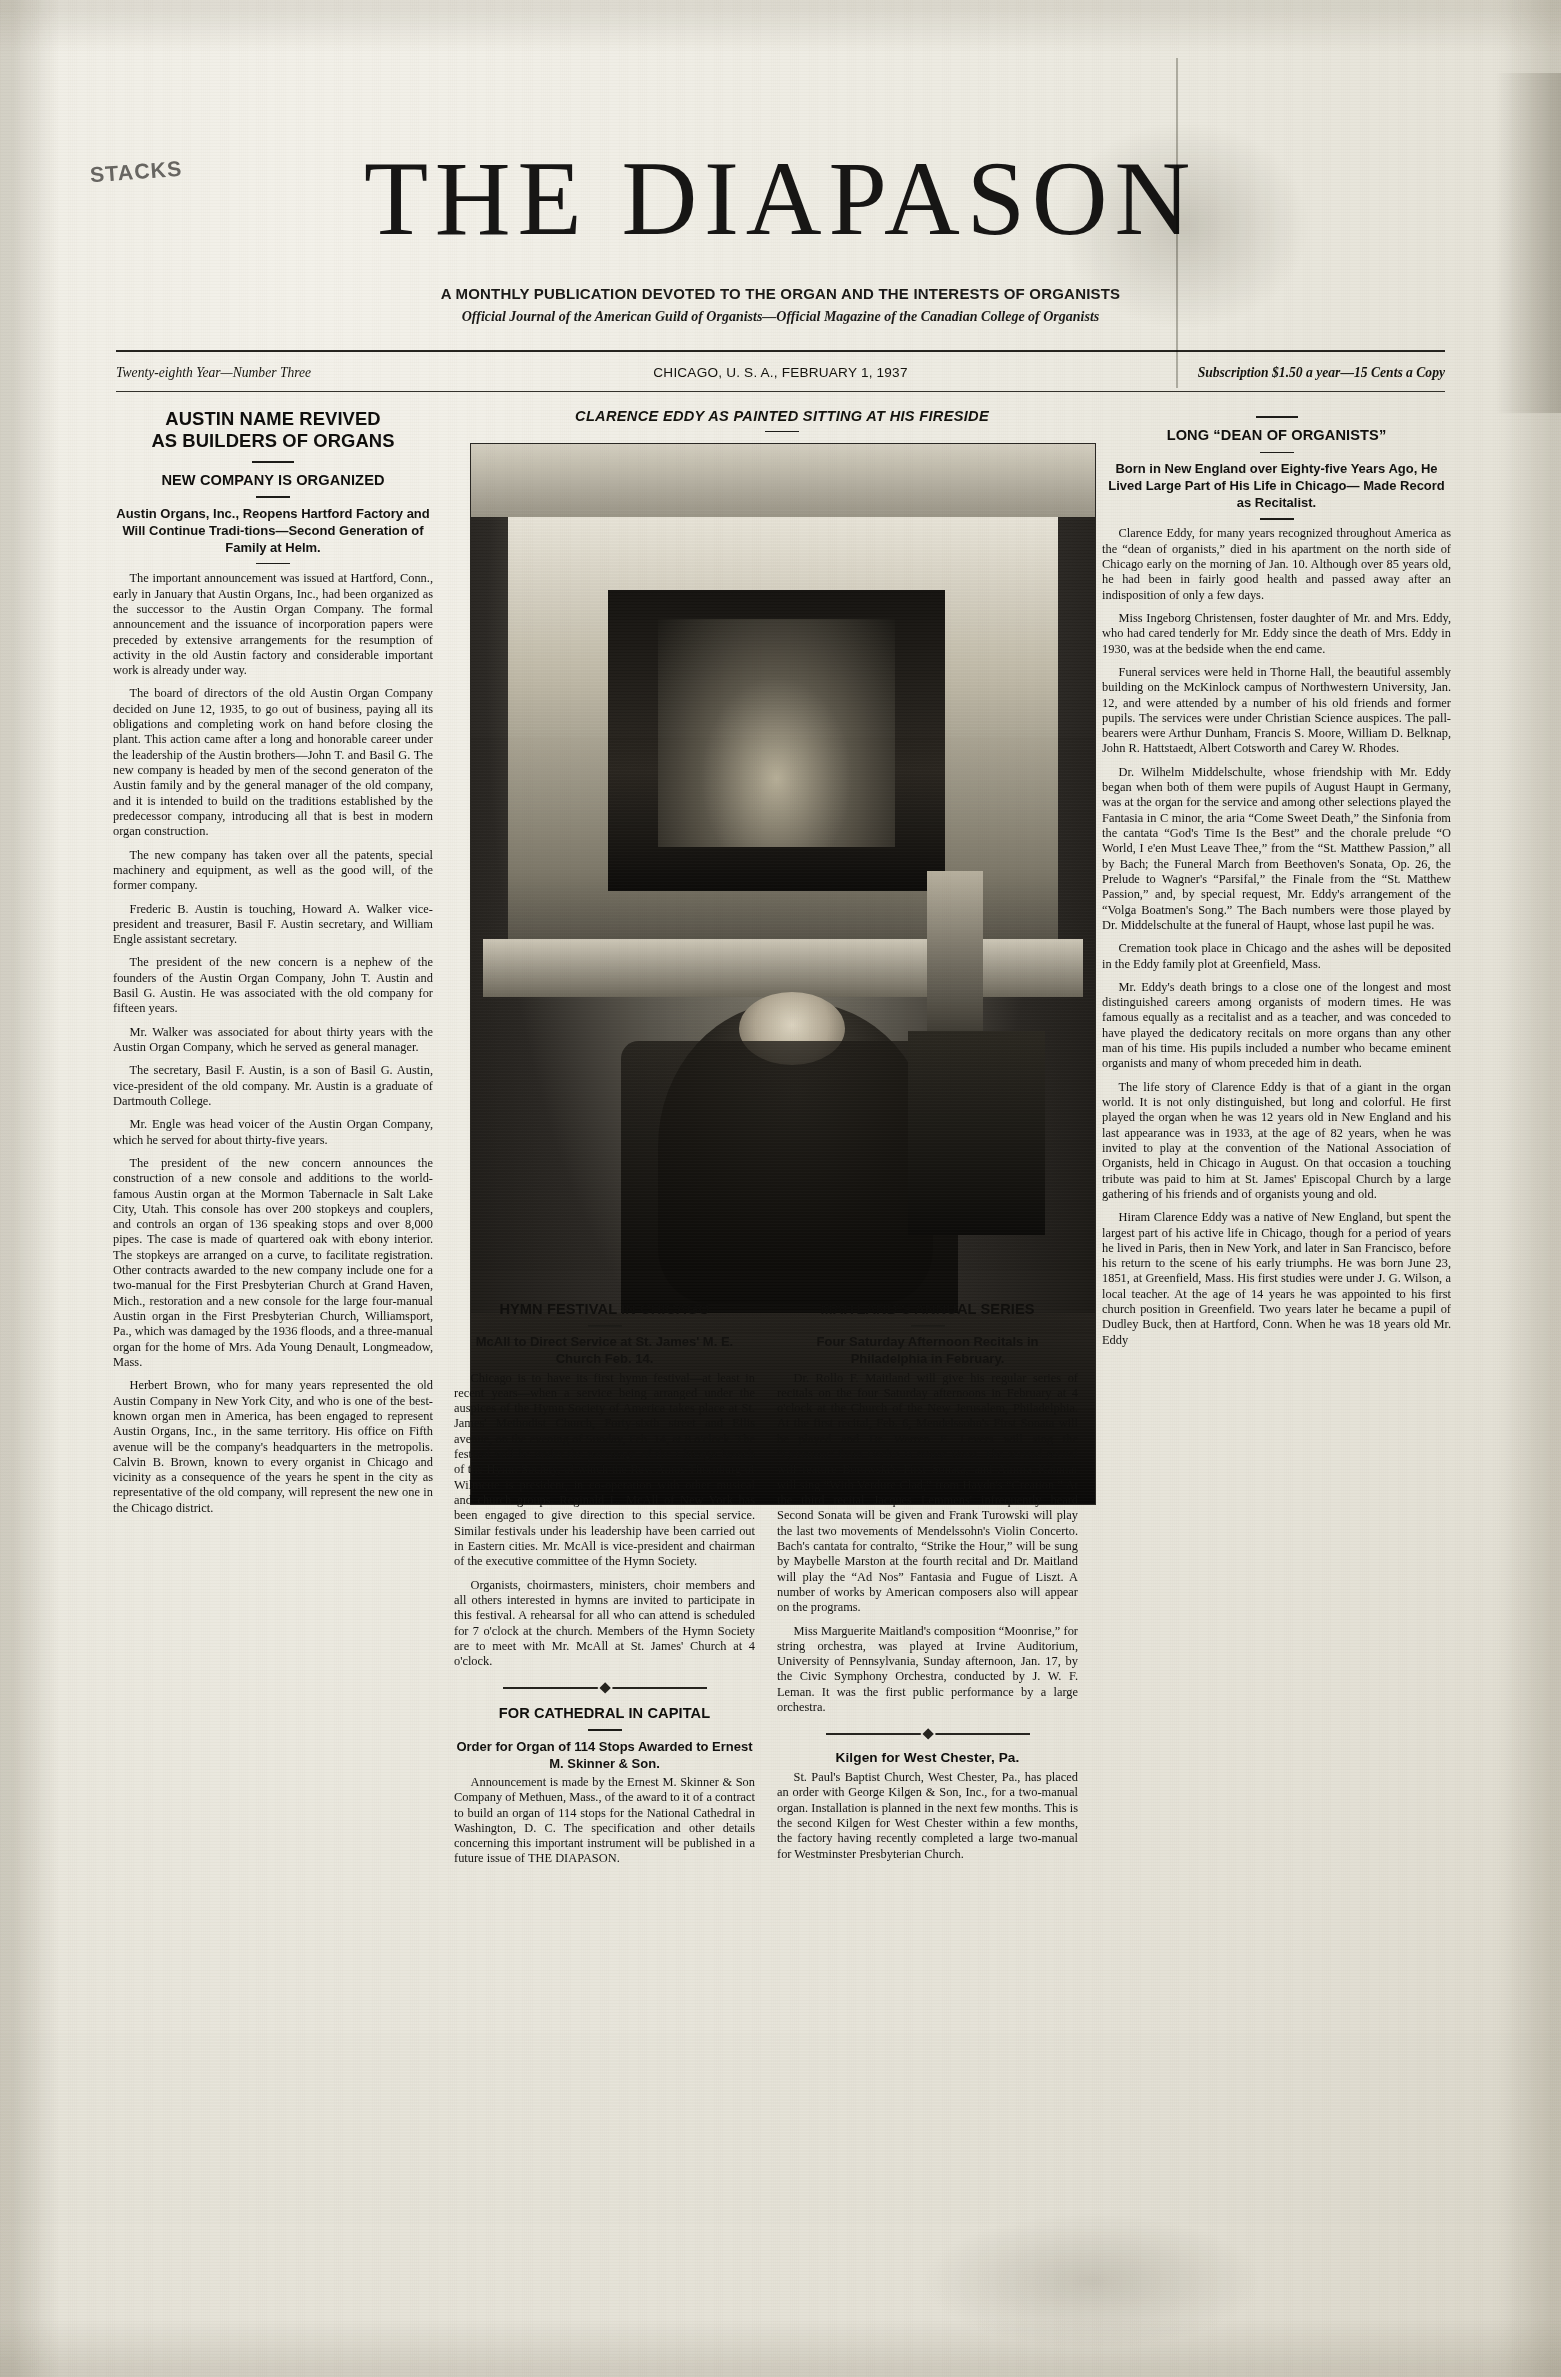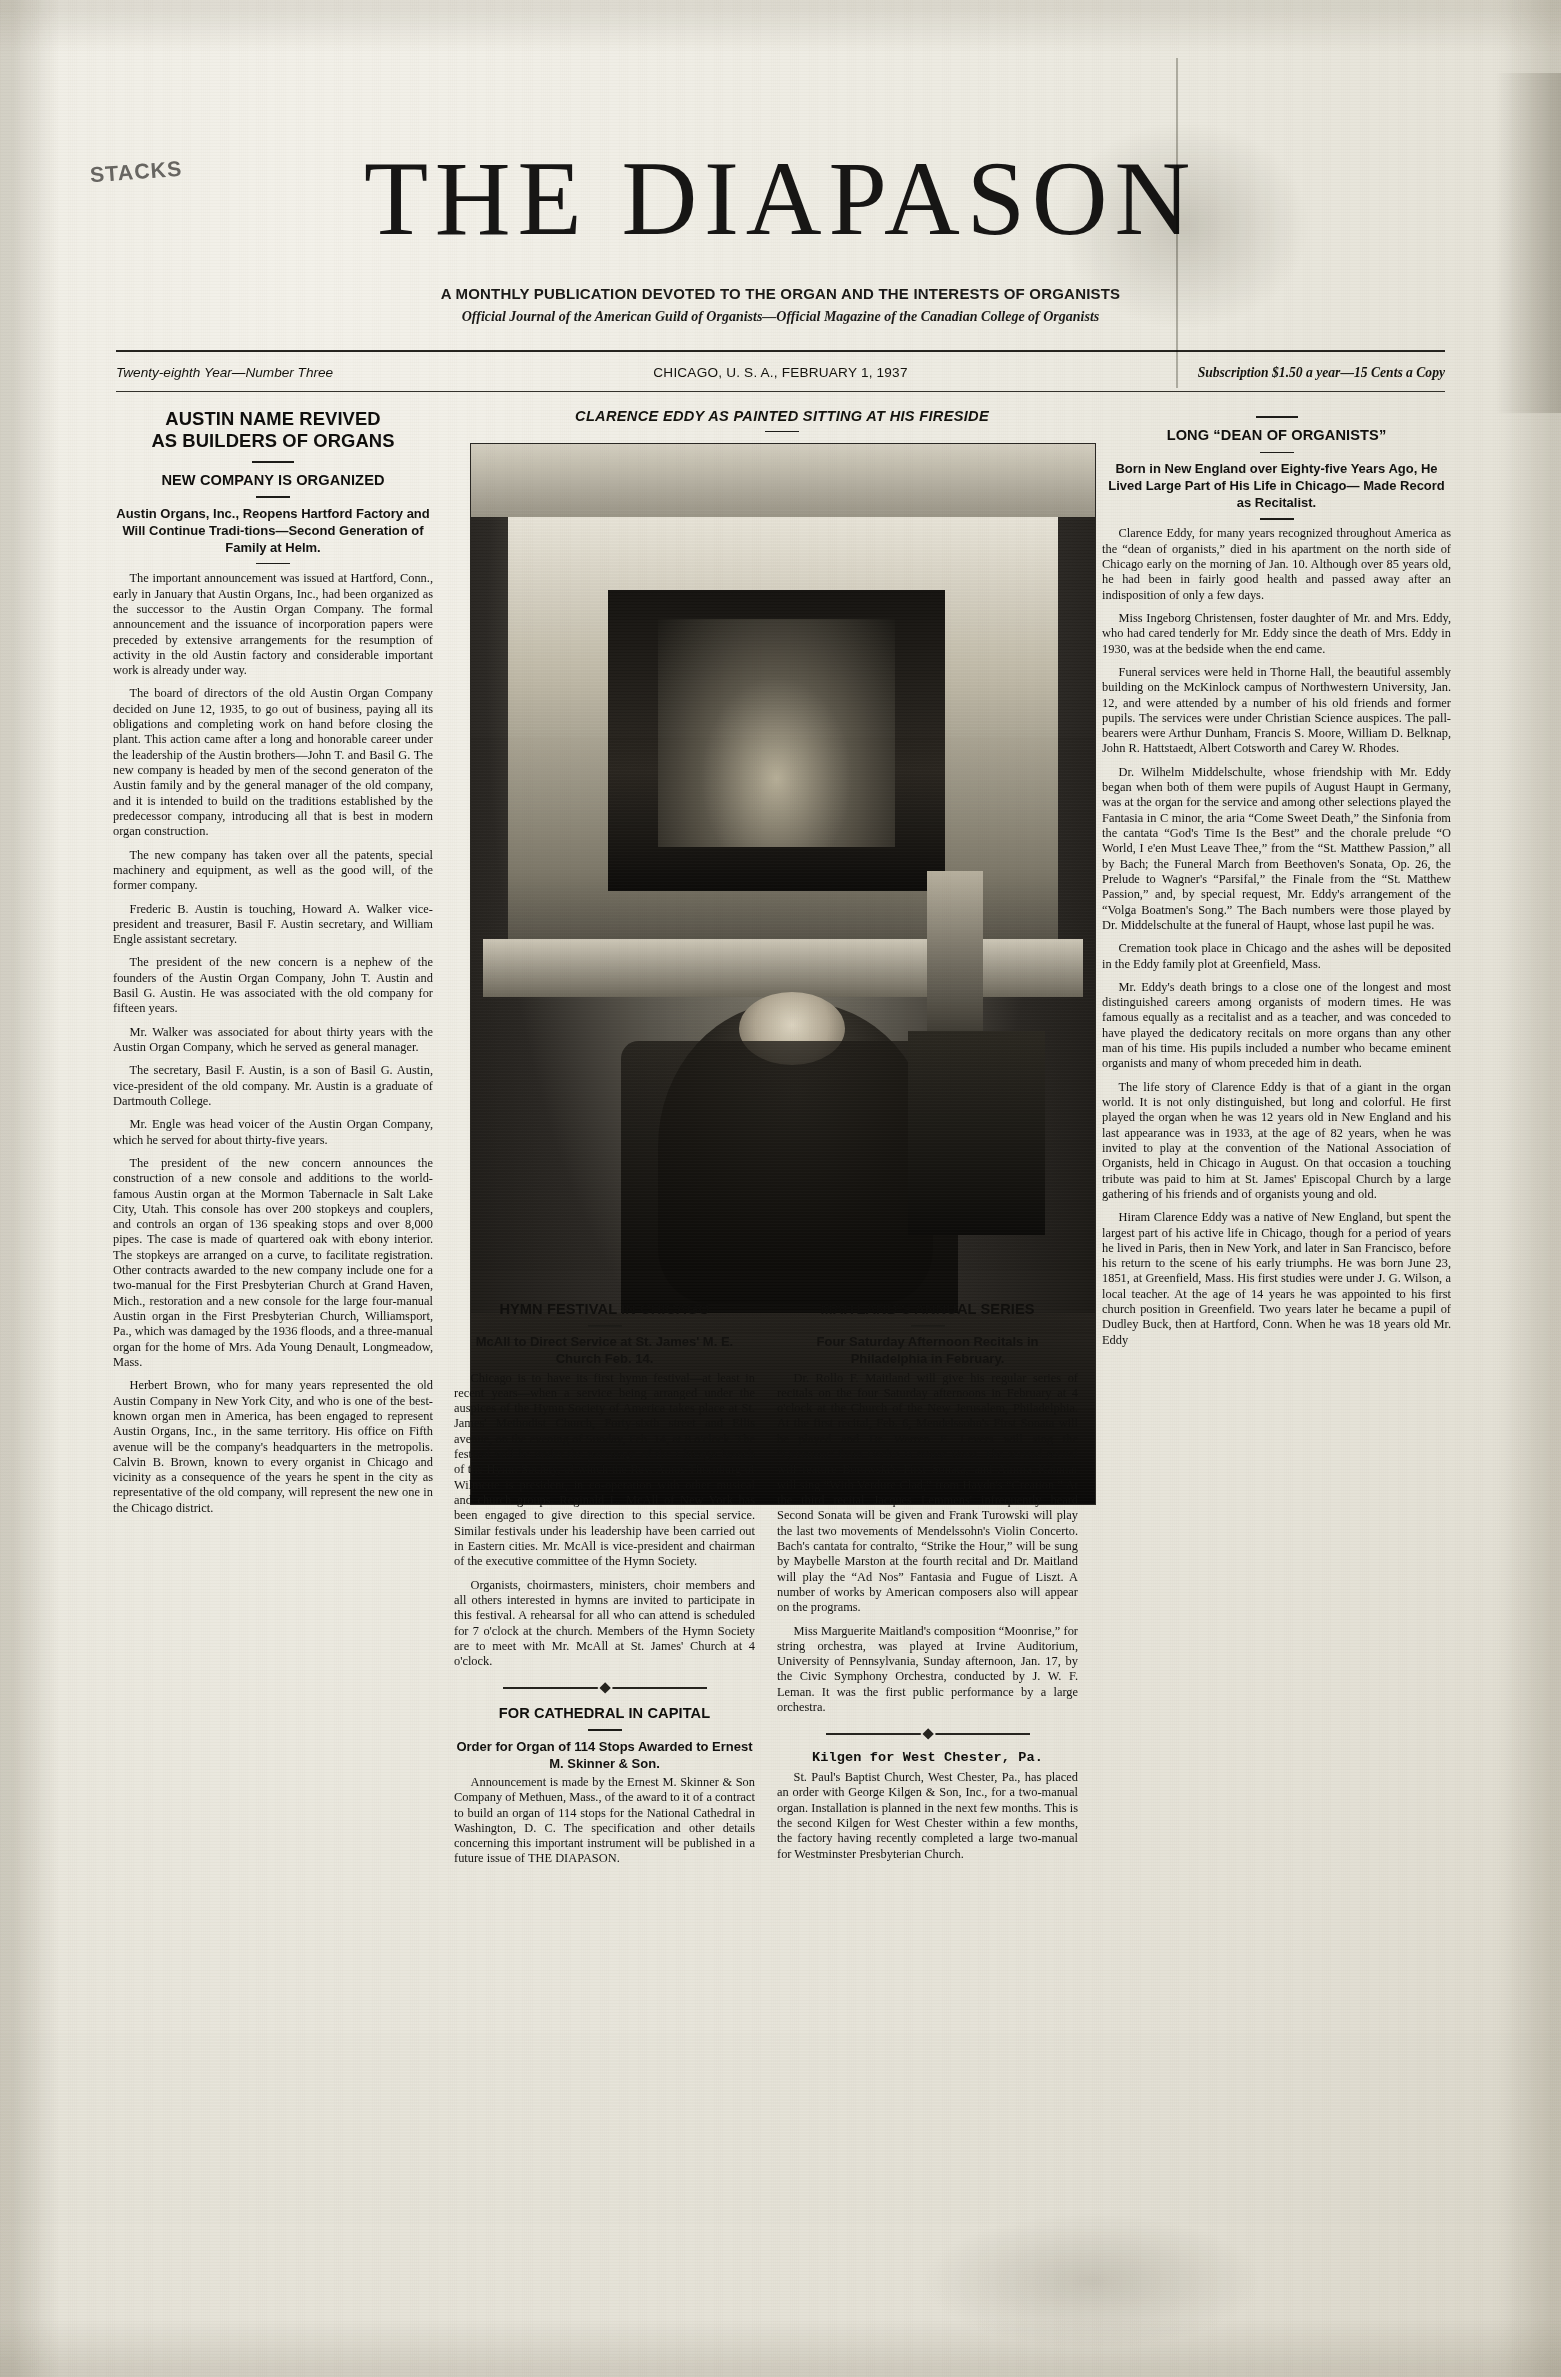--- a/index.html
+++ b/index.html
@@ -48,21 +48,21 @@
   .subtag{
     position:absolute;left:0;right:0;top:309px;text-align:center;
     font-family:"Liberation Serif",serif;font-style:italic;font-weight:700;
     font-size:14px;color:#1b1a18;
   }
   .rule-main{
     position:absolute;left:116px;right:116px;top:350px;height:1.9px;background:#26241f;
   }
   .folio{position:absolute;left:116px;right:116px;top:365px;height:21.4px;}
   .folio .l,.folio .c,.folio .r{position:absolute;top:0;font-size:13.6px;color:#15140f;}
-  .folio .l{left:0;font-family:Liberation Sans, sans-serif;font-style:italic;}
+  .folio .l{left:0;font-family:Liberation Serif, serif;font-style:italic;}
   .folio .c{left:0;right:0;text-align:center;font-family:"Liberation Sans",sans-serif;font-weight:400;letter-spacing:0.2px;}
   .folio .r{right:0;font-family:"Liberation Serif",serif;font-style:italic;font-weight:700;}
   .rule-thin{position:absolute;left:116px;right:116px;top:391px;height:1px;background:#33312b;}
 
   
   .cols{position:absolute;left:113px;top:408px;width:1337px;}
   .col{position:absolute;top:0;}
   .c1{left:0;width:320px;}
   .c2{left:341px;width:301px;}
   .c3{left:664px;width:301px;}
@@ -111,21 +111,21 @@
     background:
       radial-gradient(ellipse at 48% 20%, #c9c4b4 0%, #6e6a5f 30%, #2a2723 62%, #15130f 100%);
     border:1px solid #2a2824;overflow:hidden;
   }
   .ph{position:absolute;}
   .pgrain{
     position:absolute;inset:0;opacity:.35;
     background-image:repeating-linear-gradient(0deg, rgba(255,255,255,.05) 0 0.5px, rgba(0,0,0,.05) 0.5px 1.5px);
   }
   .mini-head{
-    font-family:Liberation Mono, monospace;font-weight:700;
+    font-family:Liberation Sans, sans-serif;font-weight:700;
     font-size:13.6px;text-align:center;margin:0;color:#0f0e0c;letter-spacing:0.1px;
   }
   .spacer6{height:2.9px;}
   .spacer10{height:4.9px;}
 </style>
 </head>
 <body>
 
 <div class="page">
 

